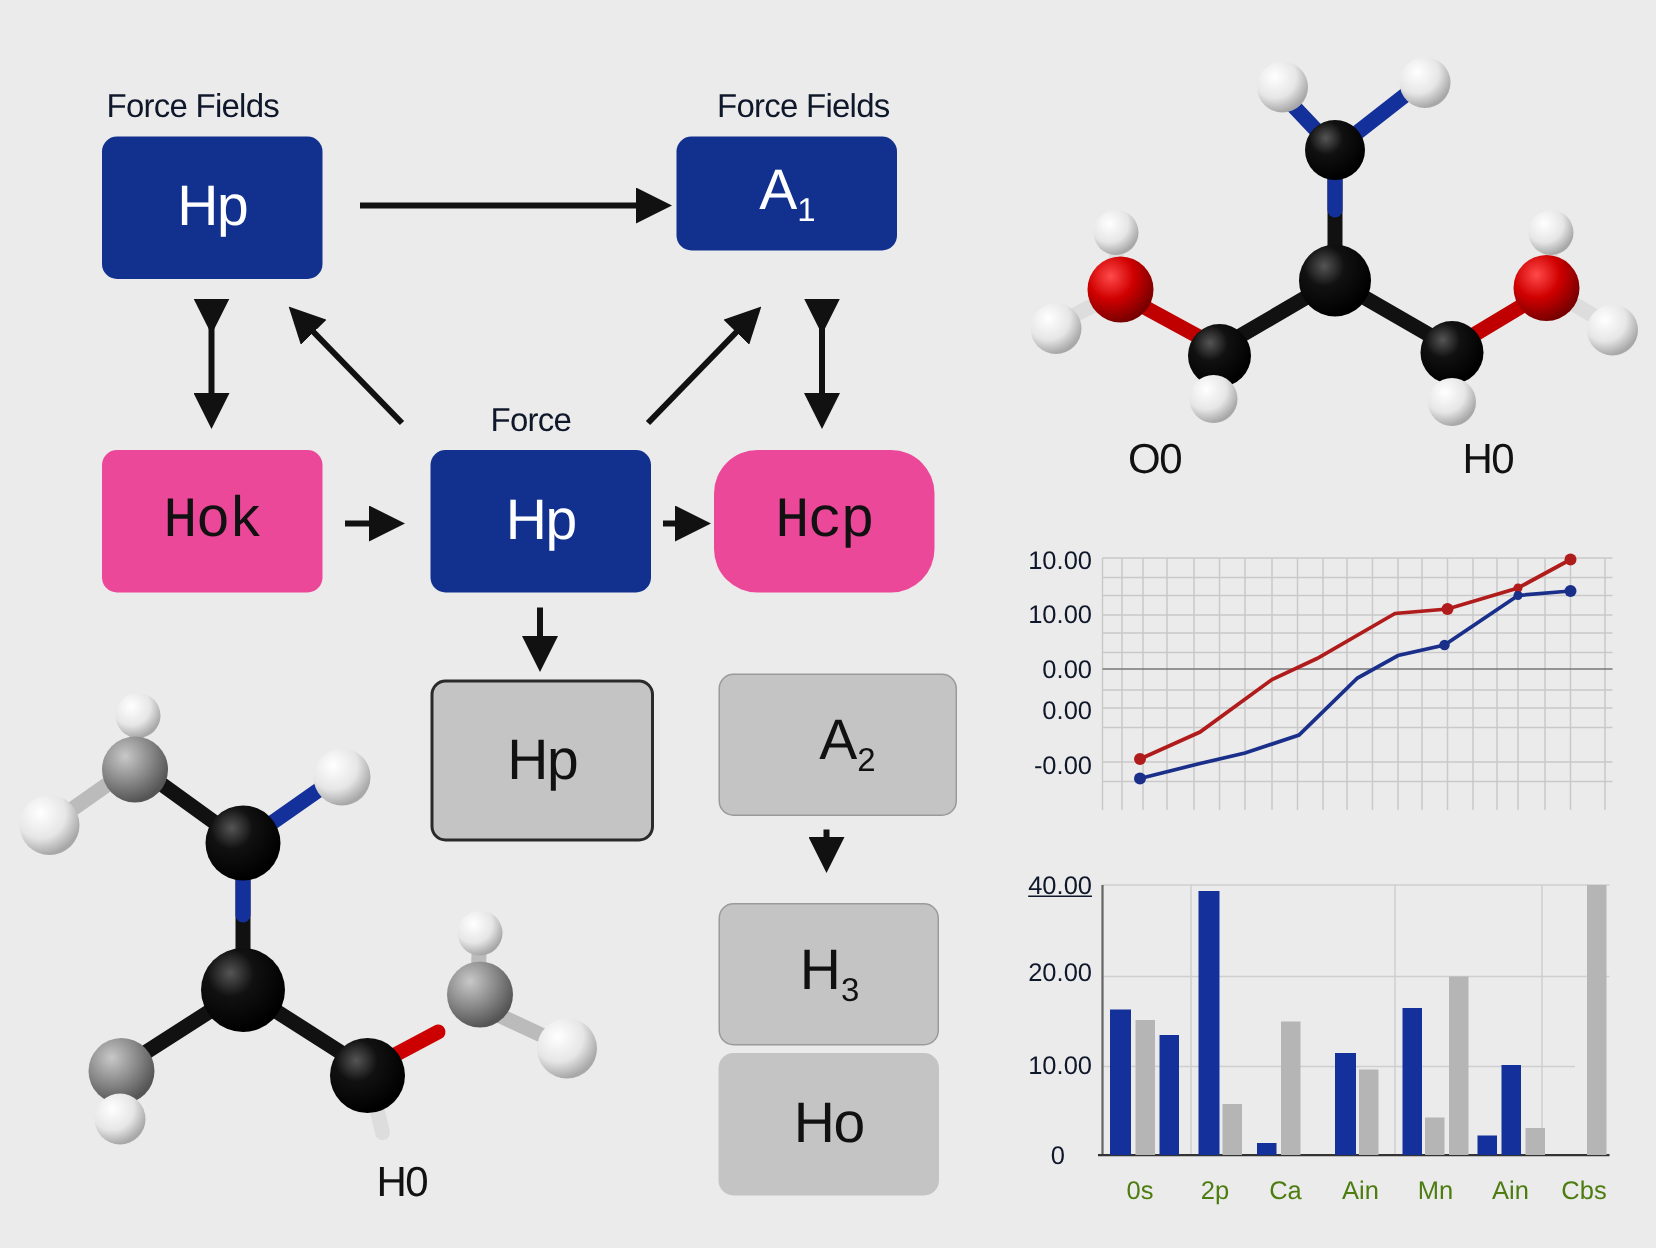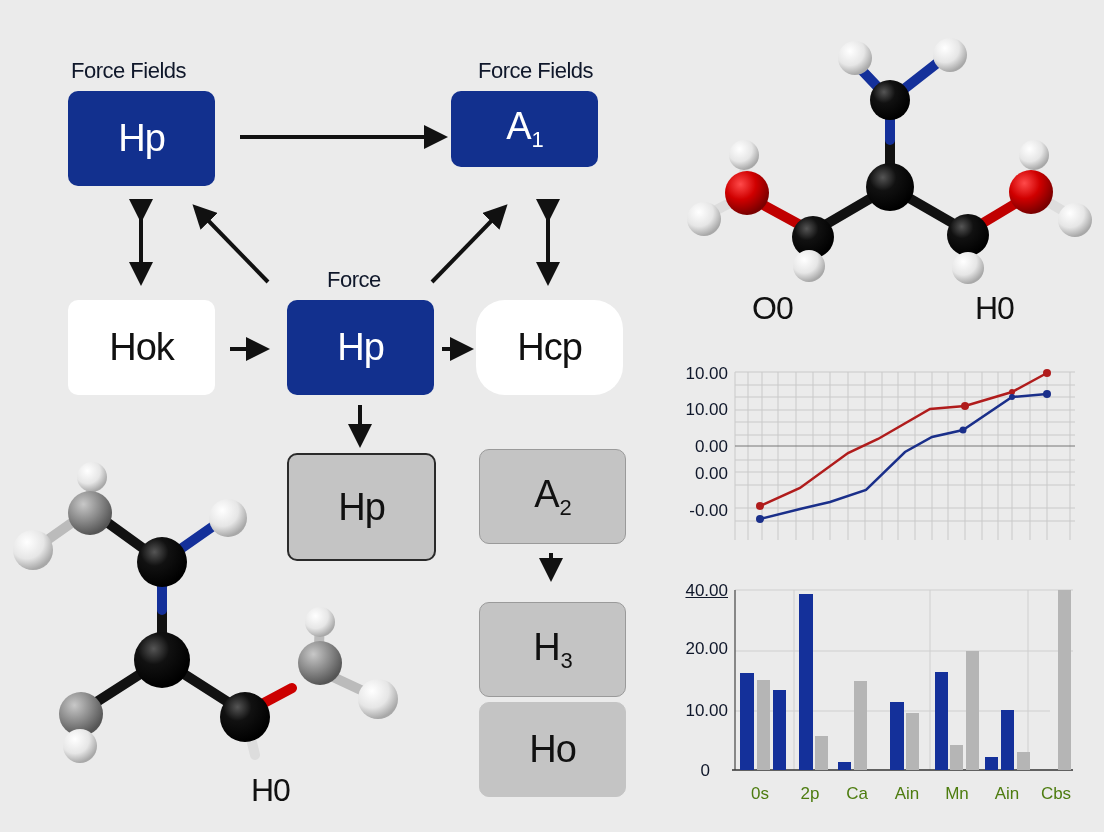--- a/index.html
+++ b/index.html
@@ -8,26 +8,26 @@
     background: #ebebeb;
     font-family: "Liberation Sans", sans-serif;
     position: relative;
   }
   .node {
     position: absolute; border-radius: 10px;
     display: flex; align-items: center; justify-content: center;
     font-size: 38px; letter-spacing: -1px;
   }
   .node.blue { background: #12308e; color: #ffffff; }
-  .node.light { background: #ffffff; color: #111; }
+  .node.light { background: #ec4899; color: #111; font-family: Liberation Mono, monospace; }
   .node.gray { background: #c4c4c4; color: #111; border: 1px solid #9a9a9a; }
   .node.gray.dark-border { border: 2px solid #2a2a2a; }
   .node sub { font-size: 22px; vertical-align: -8px; margin-left: 1px; }
   .label { position: absolute; font-size: 22px; color: #0f172a; letter-spacing: -0.5px; }
-  .mol-label { position: absolute; font-size: 32px; color: #111; letter-spacing: -1px; }
+  .mol-label { position: absolute; font-size: 28px; color: #111; letter-spacing: -1px; }
   .tick { position: absolute; font-size: 17px; color: #0f172a; text-align: right; width: 60px; }
   .xtick { position: absolute; font-size: 17px; color: #4d7c0f; text-align: center; width: 44px; }
   svg { position: absolute; left: 0; top: 0; overflow: visible; }
 </style>
 </head>
 <body>
 
 <svg width="1104" height="832">
   <defs>
     <marker id="ah" markerWidth="6" markerHeight="6" refX="4" refY="3" orient="auto" markerUnits="strokeWidth">
@@ -76,21 +76,21 @@
 </div>
 
 <div class="node light" style="left:476px; top:300px; width:147px; height:95px;border-radius:29px;">
   <span>Hcp</span>
 </div>
 
 <div class="node gray dark-border" style="left:287px; top:453px; width:145px; height:104px;">
   <span>Hp</span>
 </div>
 
-<div class="node gray" style="left:479px; top:449px; width:145px; height:93px;">
+<div class="node gray" style="left:479px; top:449px; width:145px; height:93px;padding-left:12px;">
   <span><span>A</span><sub>2</sub></span>
 </div>
 
 <div class="node gray" style="left:479px; top:592px; width:145px; height:93px;margin-top:10px;">
   <span><span>H</span><sub>3</sub></span>
 </div>
 
 <div class="node gray" style="left:479px; top:702px; width:145px; height:93px; border-color:#c4c4c4;">
   <span>Ho</span>
 </div>

